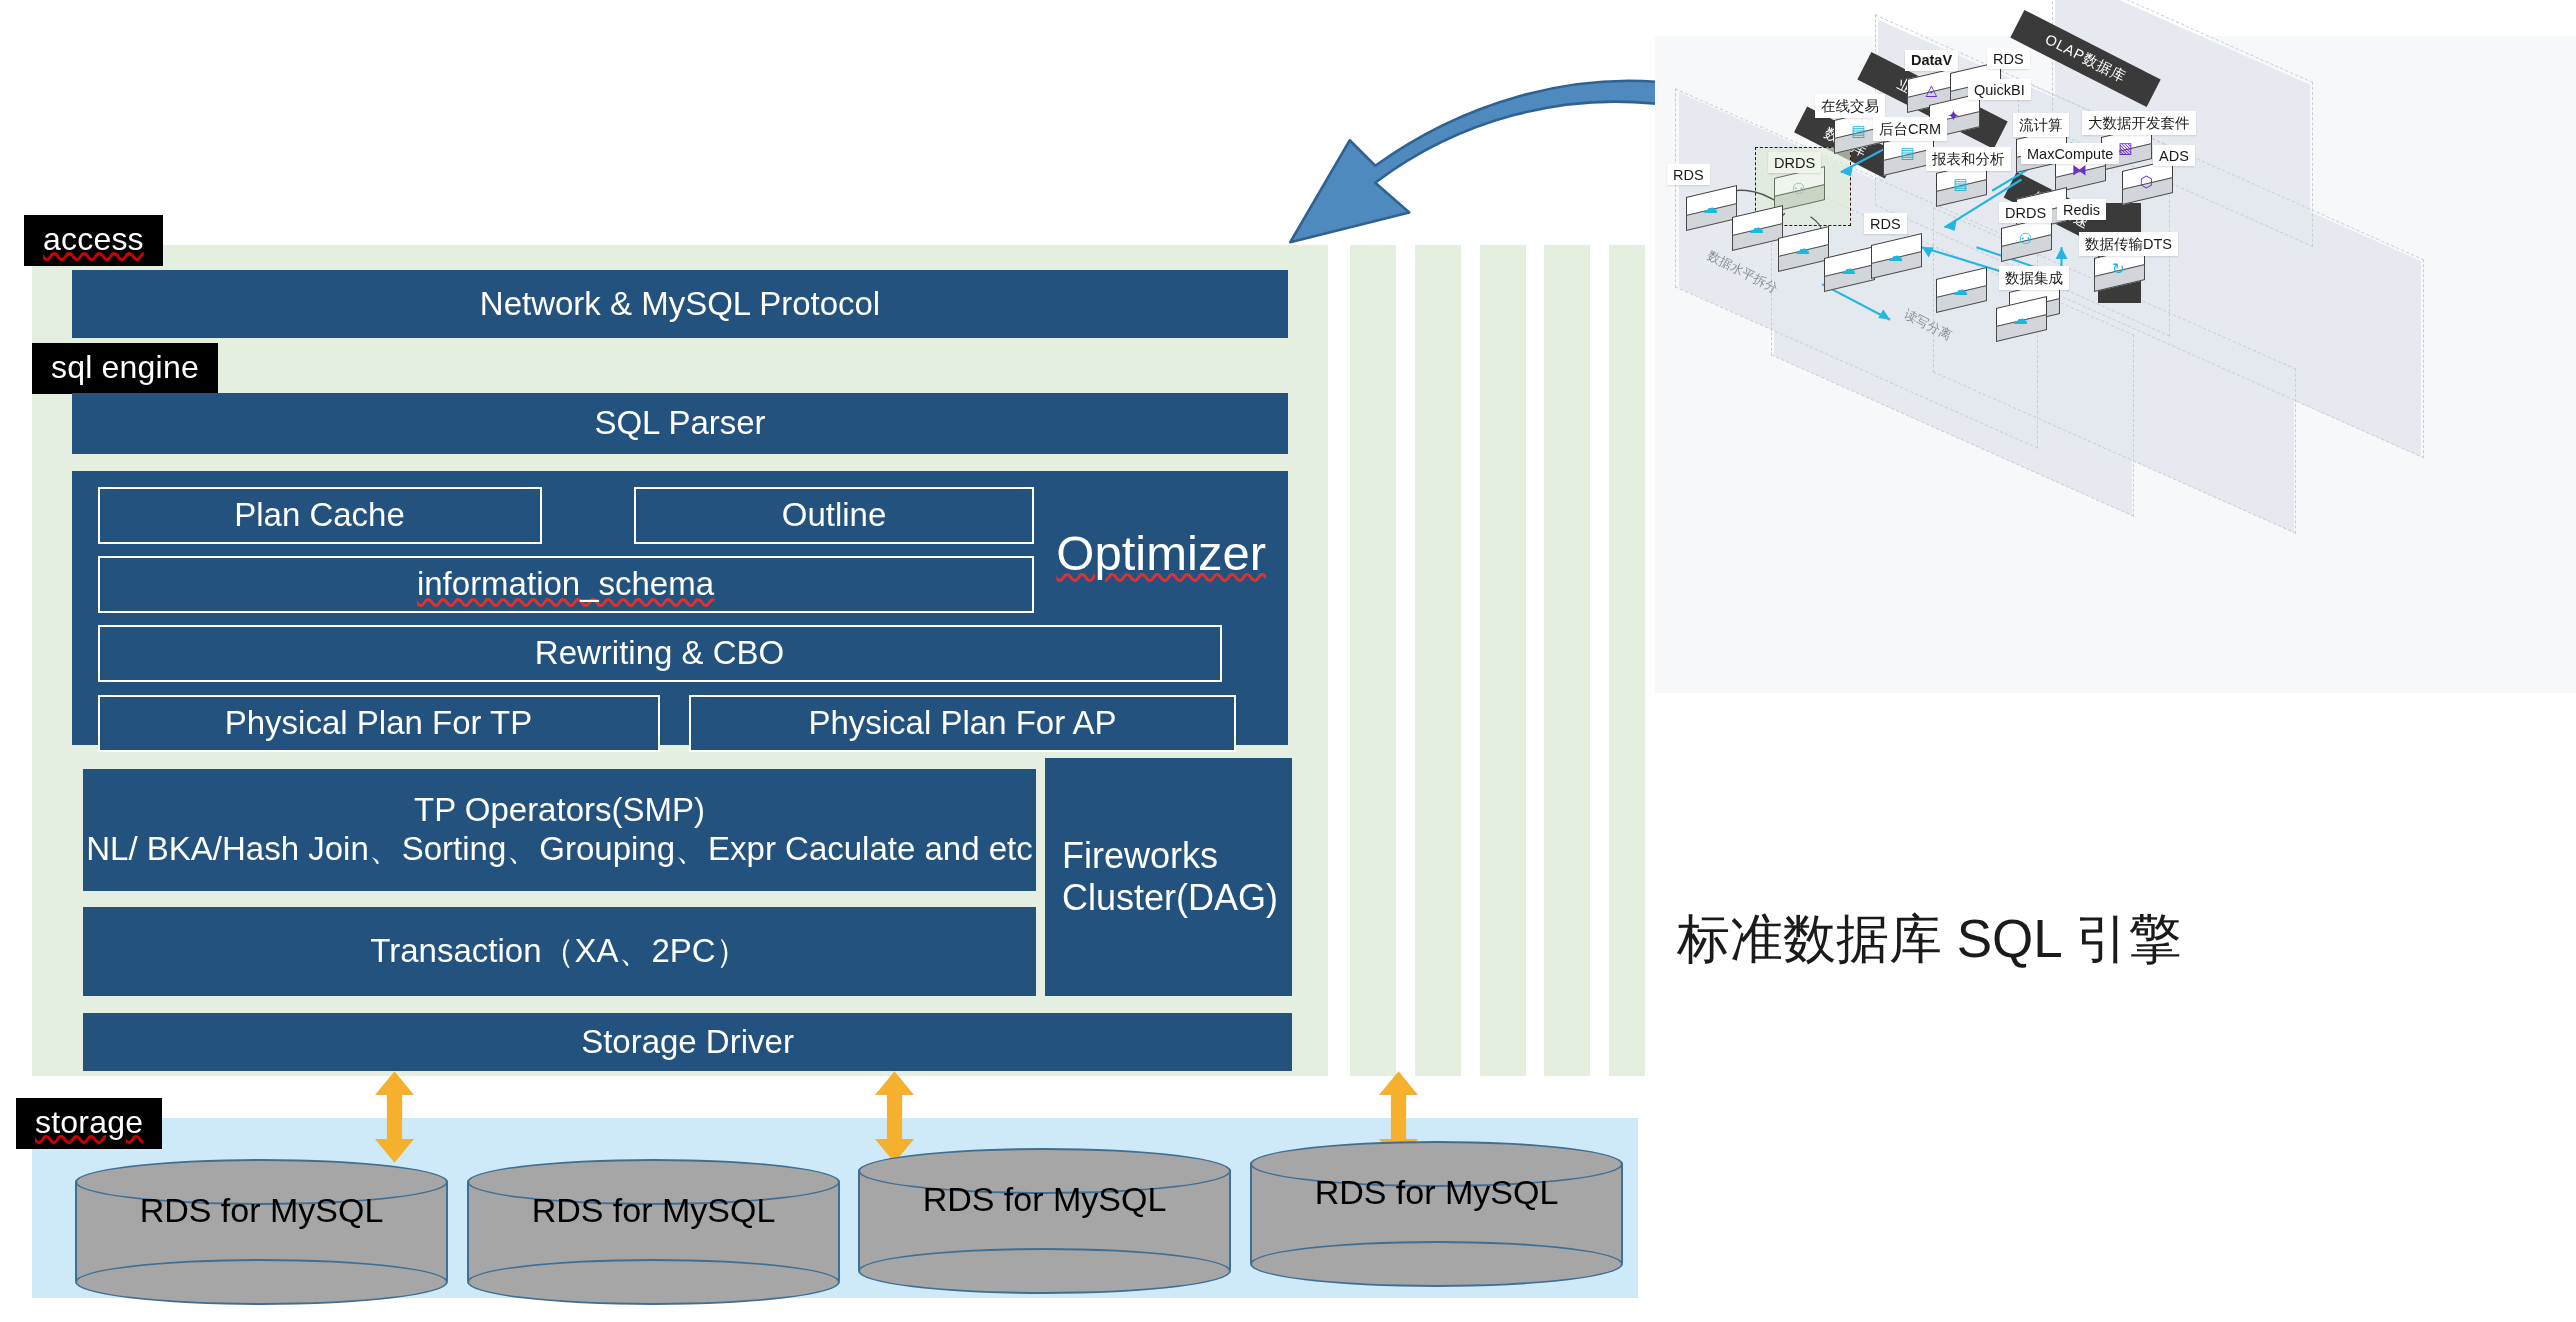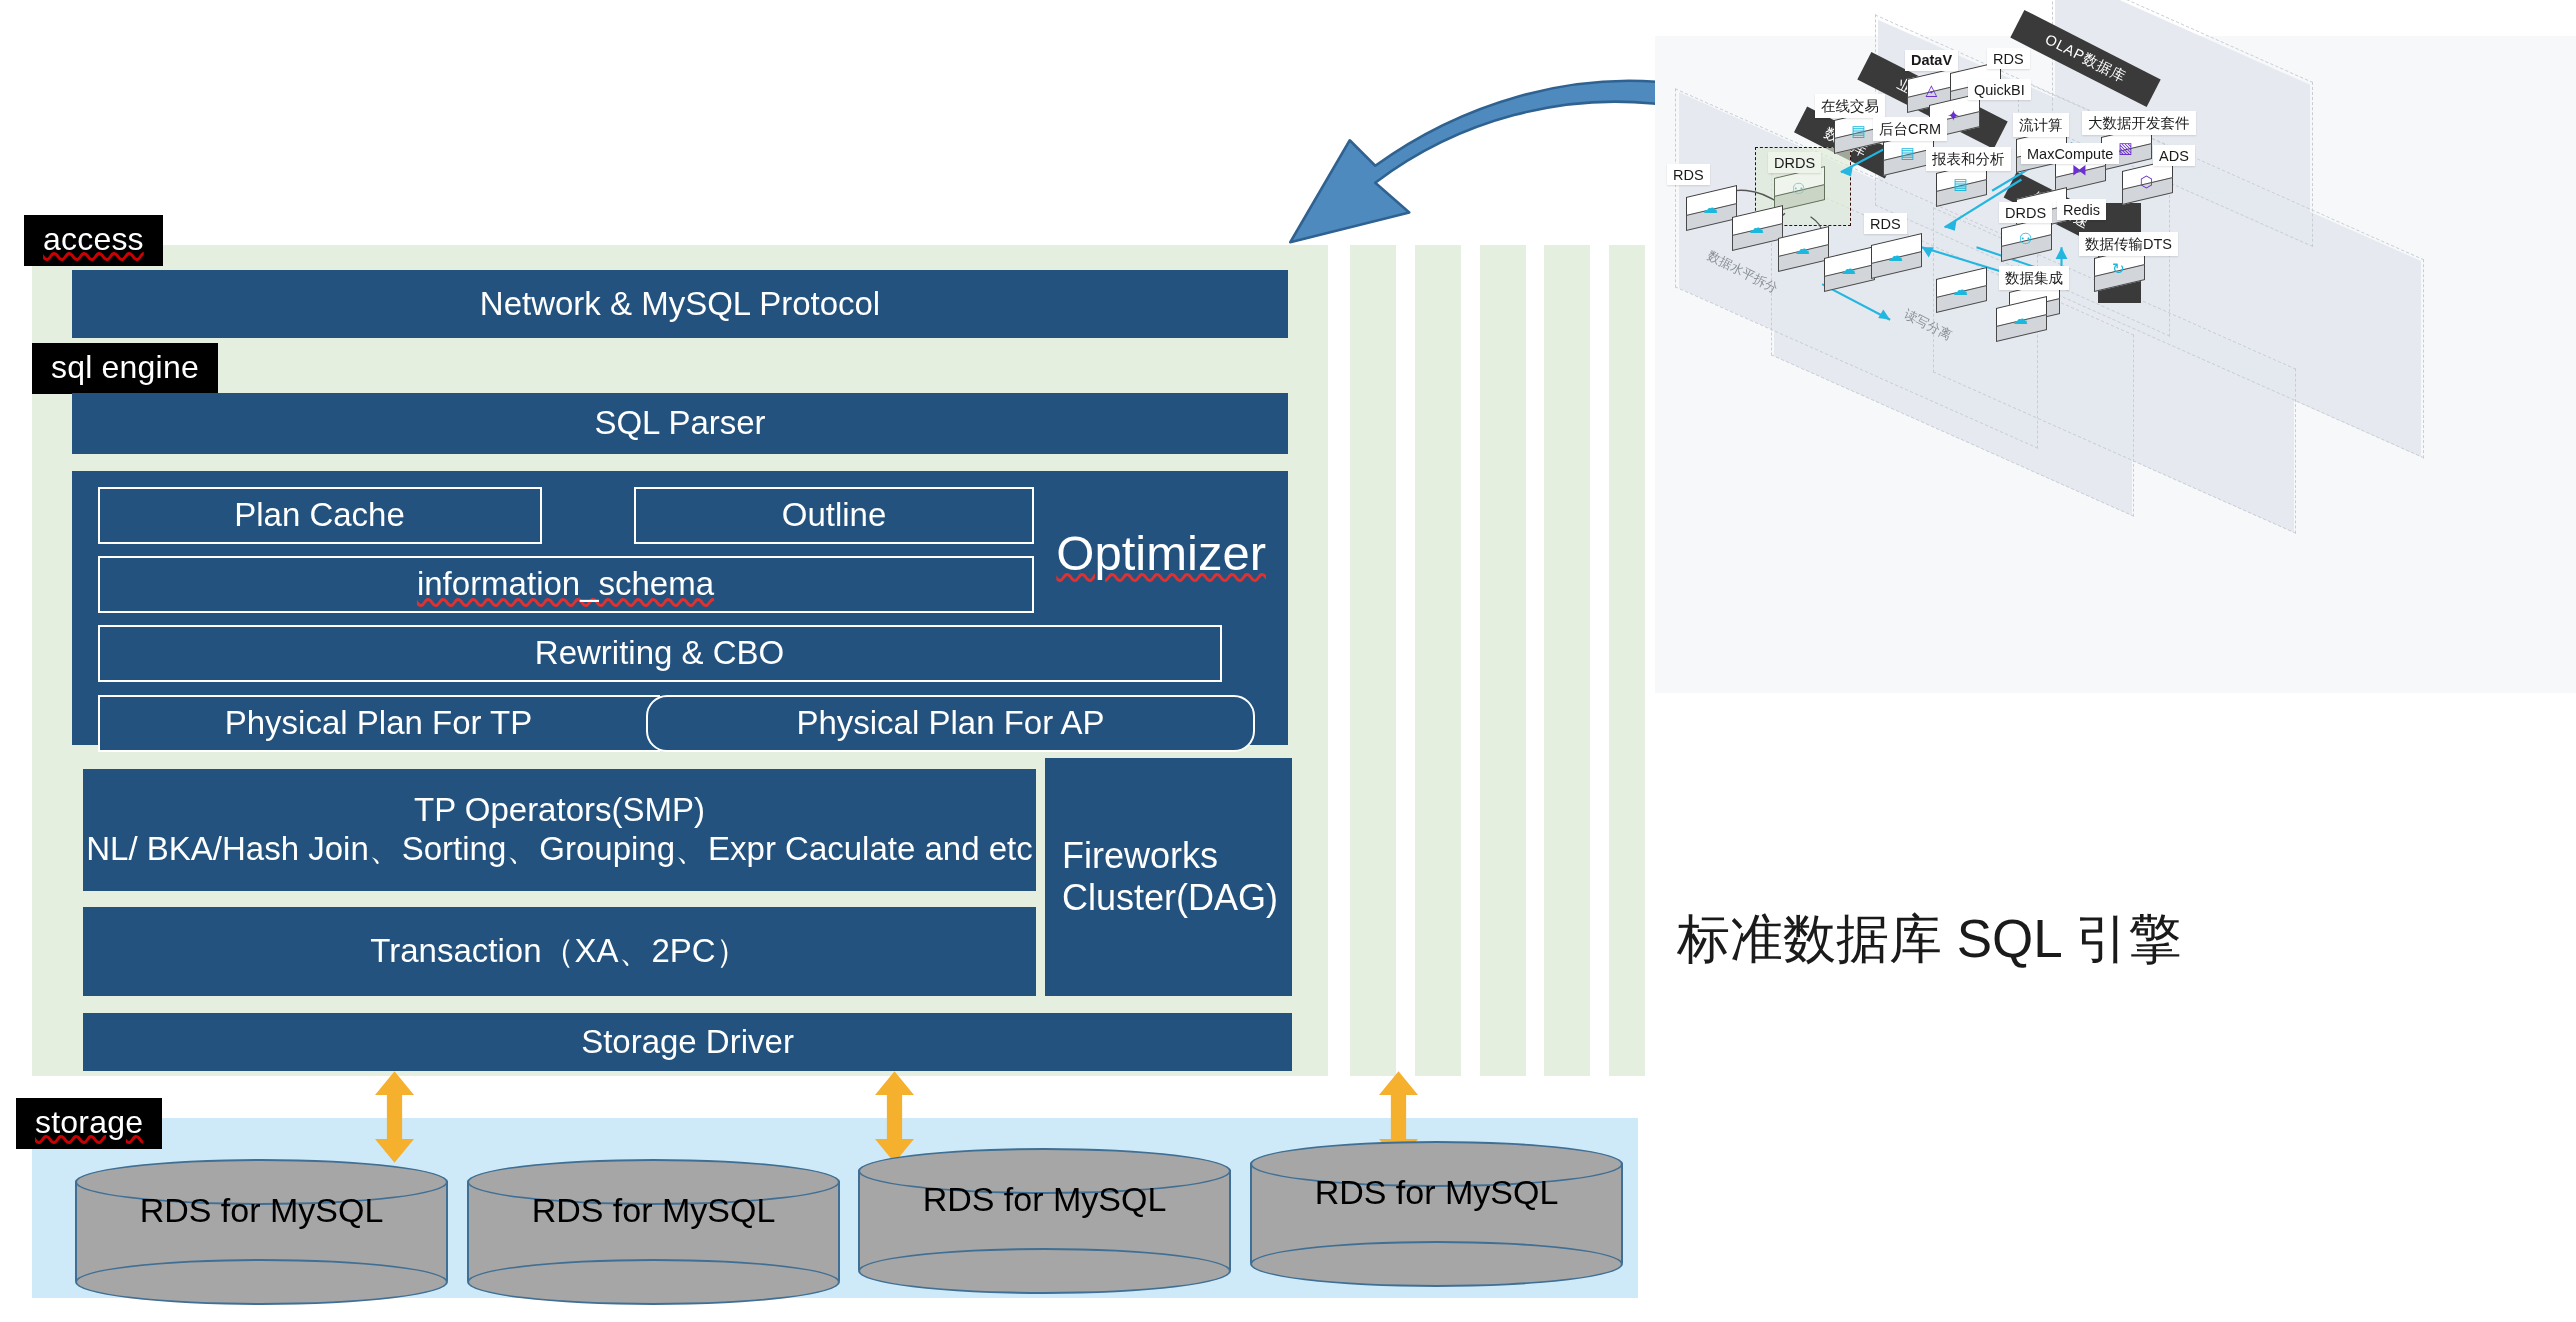--- a/index.html
+++ b/index.html
@@ -230,21 +230,21 @@
   </div>
   <div class="abs blk outline" style="left:25.5px; top:85px; width:936px; height:57px;">
     <span class="wiggle">information_schema</span>
   </div>
   <div class="abs blk outline" style="left:25.5px; top:154px; width:1124px; height:57px;">
     <span>Rewriting &amp; CBO</span>
   </div>
   <div class="abs blk outline" style="left:25.5px; top:224px; width:562px; height:57px;">
     <span>Physical Plan For TP</span>
   </div>
-  <div class="abs blk outline" style="left:574px; top:224px; width:609px; height:57px;border-radius:21px;">
+  <div class="abs blk outline" style="left:617px; top:224px; width:547px; height:57px;">
     <span>Physical Plan For AP</span>
   </div>
   <div id="optimizer-label">
     <span class="wiggle">Optimizer</span>
   </div>
 </div>
 
 <div class="abs blk" style="left:83px; top:769px; width:953px; height:122px; flex-direction:column; justify-content:center;">
   <span>TP Operators(SMP)</span>
   <span>NL/ BKA/Hash Join、Sorting、Grouping、Expr Caculate and etc</span>

